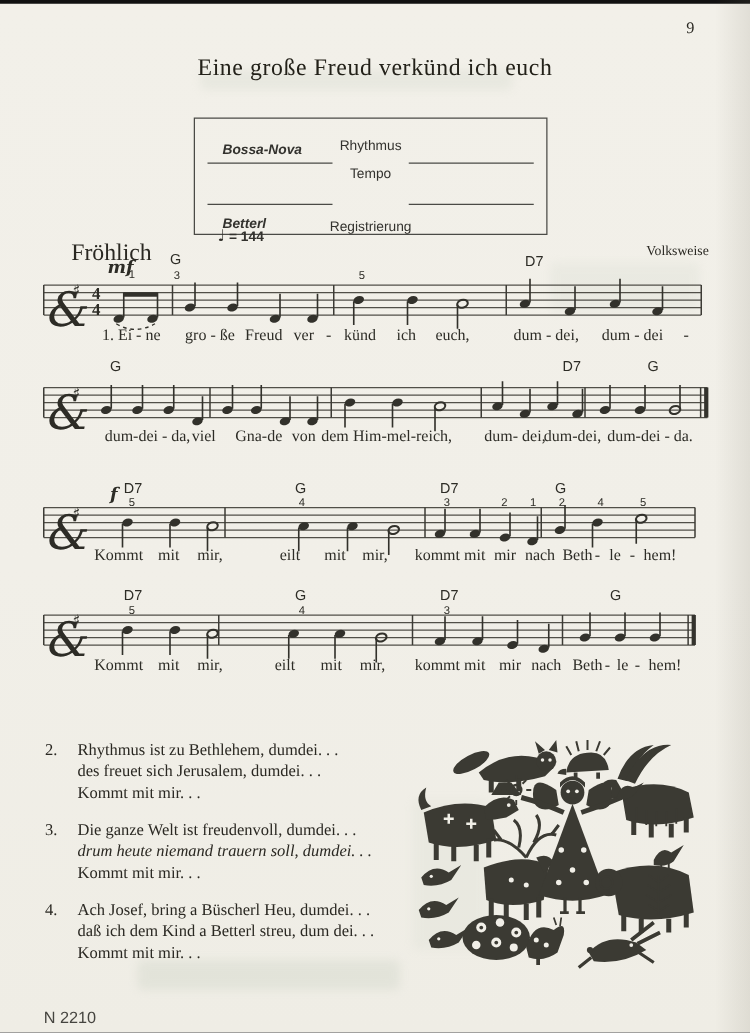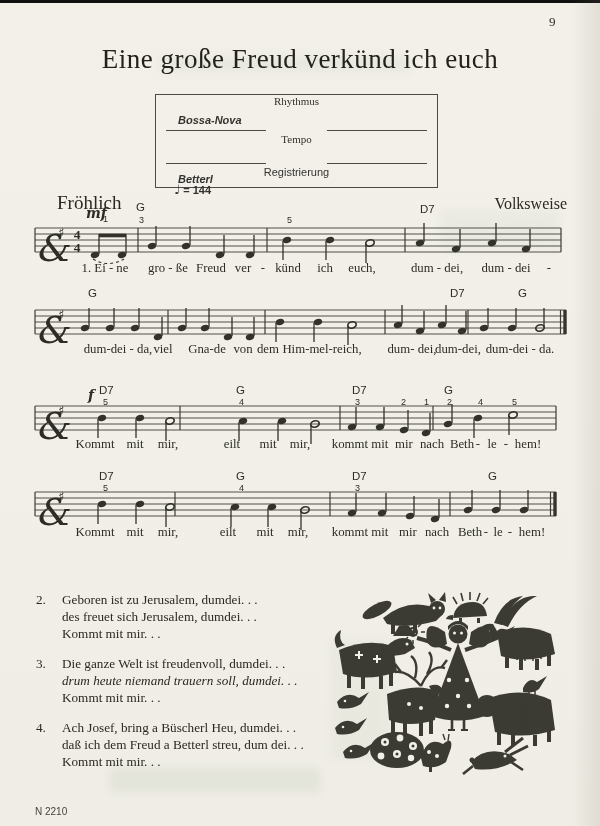--- a/index.html
+++ b/index.html
@@ -7,36 +7,36 @@
     position:relative;width:600px;height:826px;overflow:hidden;
     background:linear-gradient(180deg,#f2f0e9 0%,#f1efe8 55%,#efede5 100%);
     font-family:"Liberation Serif",serif;color:#2a2822;
   }
   .page::before{content:"";position:absolute;top:0;left:0;width:600px;height:3px;background:#111;}
   .page::after{content:"";position:absolute;top:0;right:0;width:28px;height:826px;
     background:linear-gradient(to right,rgba(120,115,100,0) 0%,rgba(120,115,100,.14) 100%);pointer-events:none;}
   .ghost{position:absolute;background:#c6cec0;opacity:.22;filter:blur(4px);border-radius:4px;}
   .pagenum{position:absolute;top:14px;left:549px;font-size:13px;}
   .title{position:absolute;top:44px;left:0;width:600px;text-align:center;
-    font-size:27px;letter-spacing:.5px;color:#232119;}
+    font-size:19px;letter-spacing:.5px;color:#232119;}
   .regbox{position:absolute;left:155px;top:94px;width:281px;height:92px;
     border:1.5px solid #4a4a46;font-family:"Liberation Sans",sans-serif;color:#33322e;}
   .regbox .cap{position:absolute;width:100%;text-align:center;font-size:11px;}
   .regbox .val{position:absolute;left:22px;font-size:11px;font-weight:bold;font-style:italic;}
   .regbox .rule{position:absolute;height:1px;background:#4a4a46;}
   .tempoval{position:absolute;left:18px;font-size:11px;font-weight:bold;margin-top:35px;}
   .tempoval .nglyph{font-family:"DejaVu Sans",sans-serif;font-size:13px;font-weight:normal;}
   .tempotext{position:absolute;left:57px;top:192px;font-size:19px;}
-  .source{position:absolute;right:33px;top:195px;font-size:16px;}
+  .source{position:absolute;right:33px;top:195px;font-size:11px;}
   .verse{position:absolute;left:36px;width:320px;font-size:13.2px;line-height:17px;}
   .verse .vnum{position:absolute;left:0;top:0;}
   .verse .vlines{margin-left:26px;}
   .verse .it{font-style:italic;}
   .footer{position:absolute;left:35px;top:806px;font-family:"Liberation Sans",sans-serif;
-    font-size:10px;color:#45443f;}
+    font-size:13px;color:#45443f;}
   
   #music-svg{position:absolute;left:0;top:0;}
   .sline{stroke:#514f48;stroke-width:1;}
   .bar{stroke:#3c3b35;stroke-width:1.2;}
   .bart{stroke:#34332d;stroke-width:3.4;}
   .stem,.beam,.slur{stroke:#32312b;}
   .stem{stroke-width:1.3;}
   .beam{stroke-width:3.6;}
   .slur{fill:none;stroke-width:1.1;stroke-dasharray:3 3;}
   .nfill{fill:#32312b;}
@@ -62,29 +62,29 @@
 
   <div class="ghost" style="left:160px;top:56px;width:250px;height:16px;"></div>
   <div class="ghost" style="left:440px;top:210px;width:120px;height:40px;opacity:.16;"></div>
   <div class="ghost" style="left:330px;top:640px;width:60px;height:120px;opacity:.14;"></div>
   <div class="ghost" style="left:110px;top:768px;width:210px;height:24px;opacity:.3;"></div>
 
   <div class="pagenum">9</div>
   <div class="title">Eine große Freud verkünd ich euch</div>
 
   <div class="regbox">
-    <div class="cap" style="top:0;font-family:Liberation Serif, serif;">Rhythmus</div>
+    <div class="cap" style="top:16px;">Rhythmus</div>
     <div class="val" style="top:19px;">Bossa-Nova</div>
     <div class="rule" style="left:10px;top:35px;width:100px;"></div>
     <div class="rule" style="right:10px;top:35px;width:100px;"></div>
-    <div class="cap" style="top:38px;font-family:Liberation Serif, serif;">Tempo</div>
+    <div class="cap" style="top:38px;">Tempo</div>
     <div class="tempoval" style="top:52px;"><span class="nglyph">♩</span> <span>= 144</span></div>
     <div class="rule" style="left:10px;top:68px;width:100px;"></div>
     <div class="rule" style="right:10px;top:68px;width:100px;"></div>
-    <div class="cap" style="top:71px;">Registrierung</div>
+    <div class="cap" style="top:81px;">Registrierung</div>
     <div class="val" style="top:78px;">Betterl</div>
   </div>
 
   <div class="tempotext">Fröhlich</div>
   <div class="source">Volksweise</div>
 
   <svg id="music-svg" width="600" height="826">
       <line x1="35" y1="228" x2="561" y2="228" class="sline"></line>
       <line x1="35" y1="234" x2="561" y2="234" class="sline"></line>
       <line x1="35" y1="240" x2="561" y2="240" class="sline"></line>
@@ -329,38 +329,38 @@
       <text x="470" y="536" class="lyr">Beth</text>
       <text x="486" y="536" class="lyr">-</text>
       <text x="498" y="536" class="lyr">le</text>
       <text x="510" y="536" class="lyr">-</text>
       <text x="532" y="536" class="lyr">hem!</text>
     </svg>
 
   <div class="verse" style="top:591px;">
     <span class="vnum">2.</span>
     <div class="vlines">
-      <div>Geboren ist zu Jerusalem, dumdei. . .</div>
+      <div>Rhythmus ist zu Bethlehem, dumdei. . .</div>
       <div>des freuet sich Jerusalem, dumdei. . .</div>
       <div>Kommt mit mir. . .</div>
     </div>
   </div>
   <div class="verse" style="top:655px;">
     <span class="vnum">3.</span>
     <div class="vlines">
       <div>Die ganze Welt ist freudenvoll, dumdei. . .</div>
       <div class="it">drum heute niemand trauern soll, dumdei. . .</div>
       <div>Kommt mit mir. . .</div>
     </div>
   </div>
   <div class="verse" style="top:719px;">
     <span class="vnum">4.</span>
     <div class="vlines">
       <div>Ach Josef, bring a Büscherl Heu, dumdei. . .</div>
-      <div>daß ich dem Freud a Betterl streu, dum dei. . .</div>
+      <div>daß ich dem Kind a Betterl streu, dum dei. . .</div>
       <div>Kommt mit mir. . .</div>
     </div>
   </div>
 
   <svg class="illus" width="265" height="215" viewBox="0 0 265 215">
 
     <g>
       <ellipse class="ink" cx="52" cy="22" rx="16" ry="6" transform="rotate(-28 52 22)"></ellipse>
       <path class="ink" d="M58,30 Q80,12 104,18 Q116,21 117,27 L111,33 Q82,41 62,36 Z"></path>
       <circle class="ink" cx="112" cy="21" r="8"></circle>

